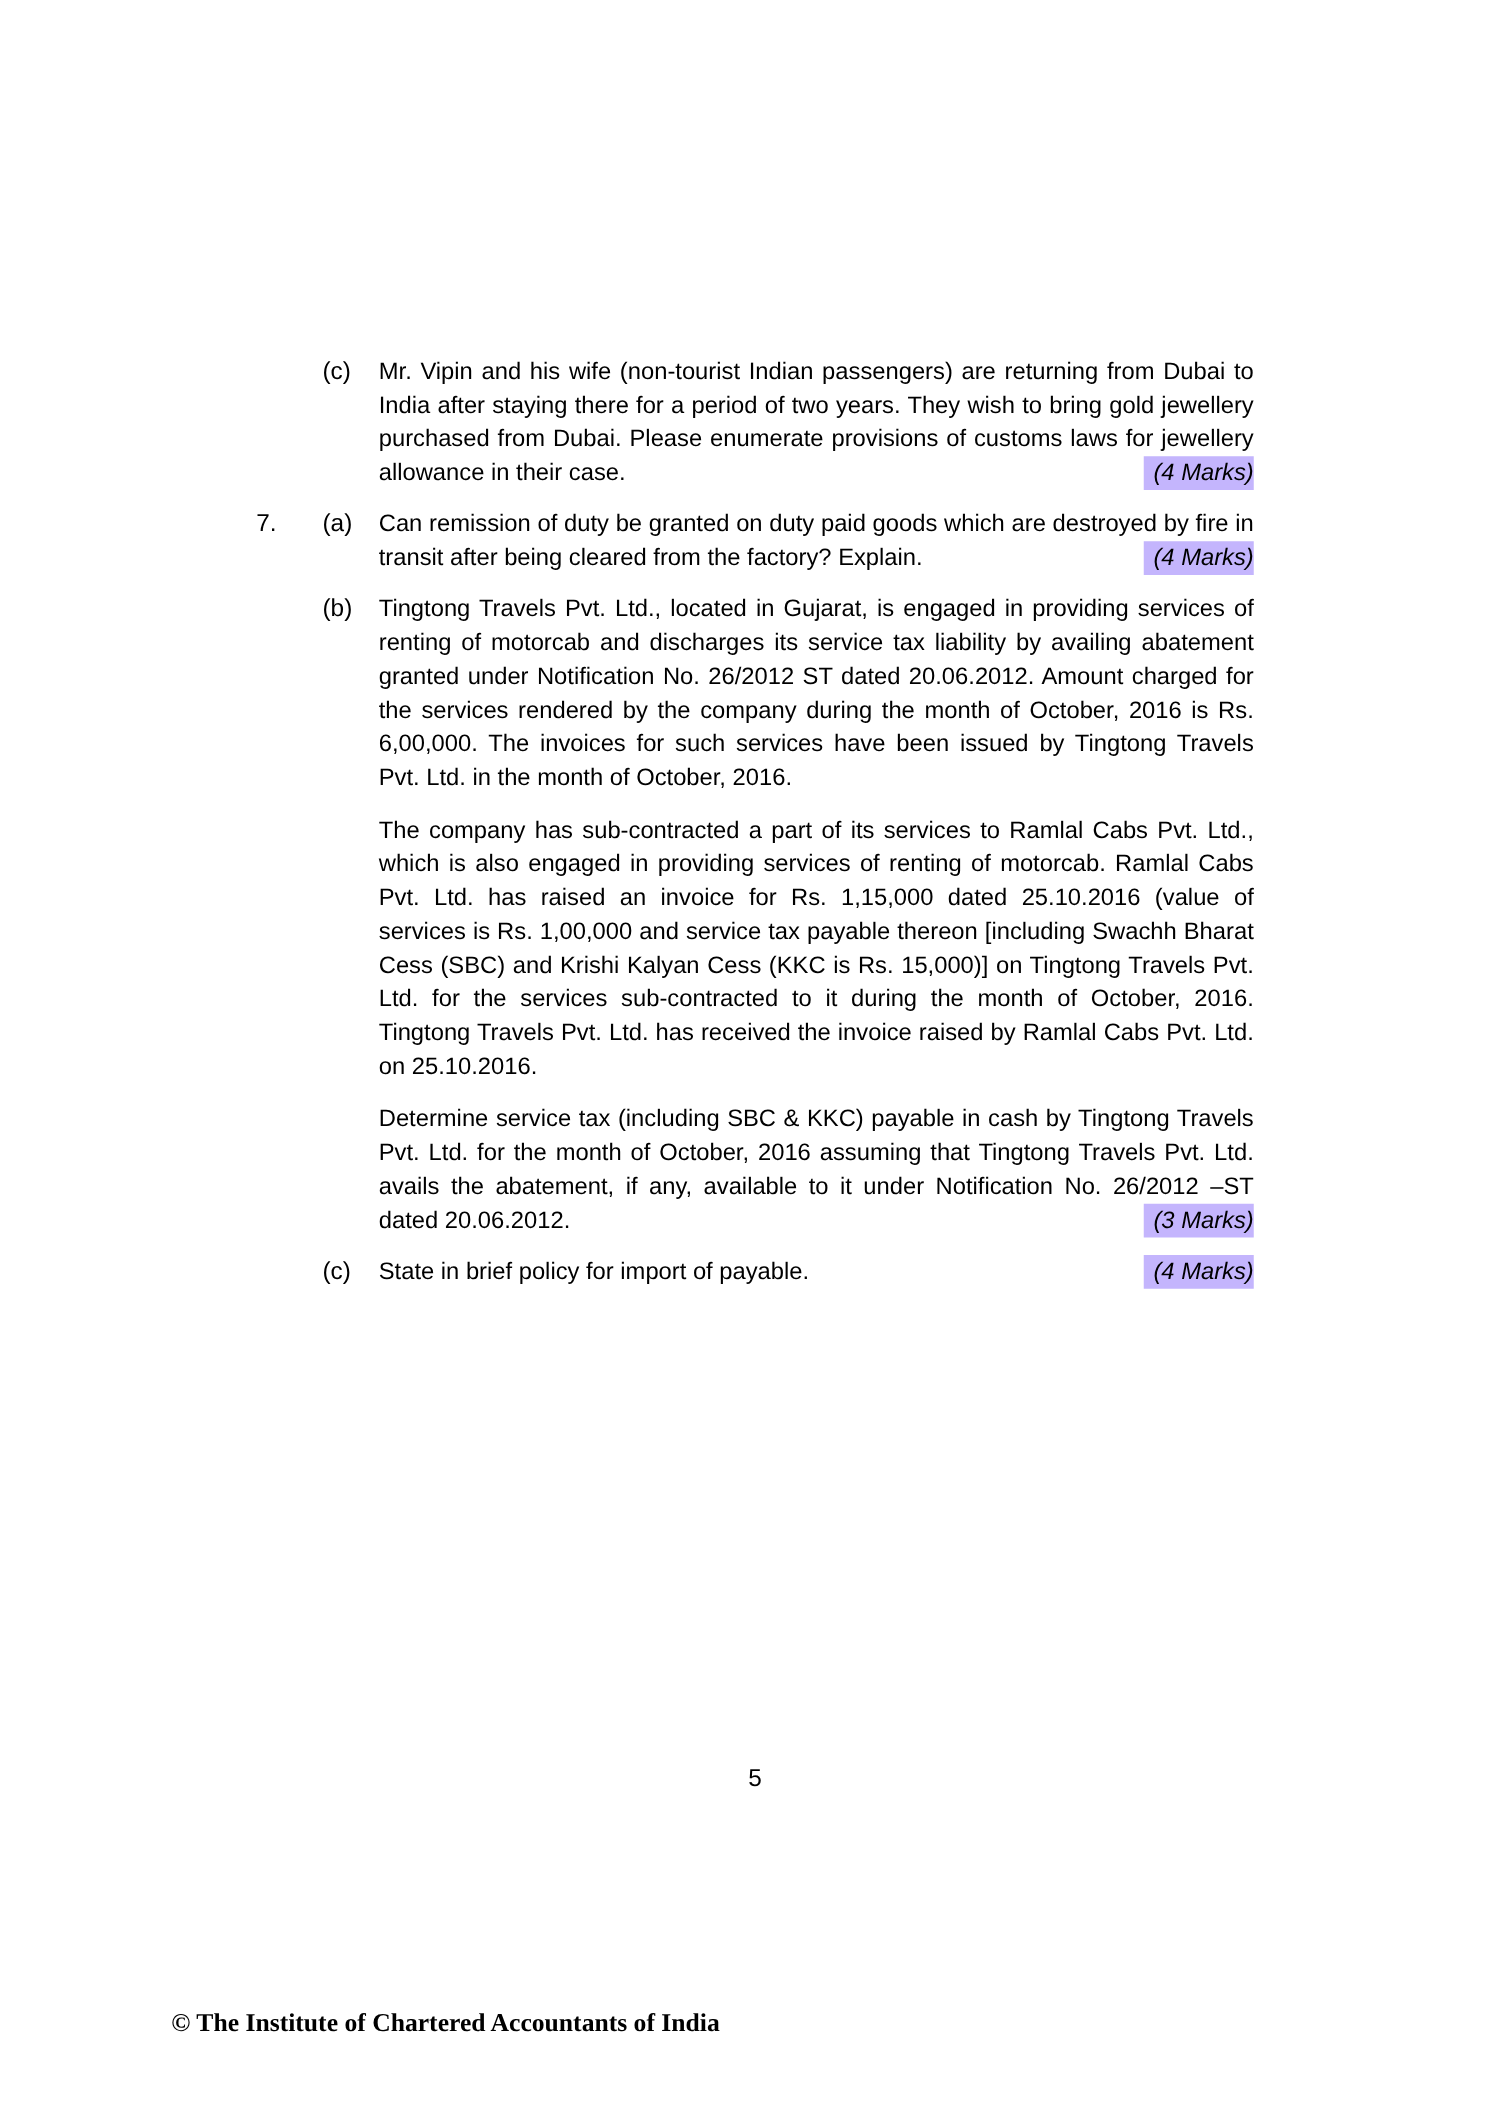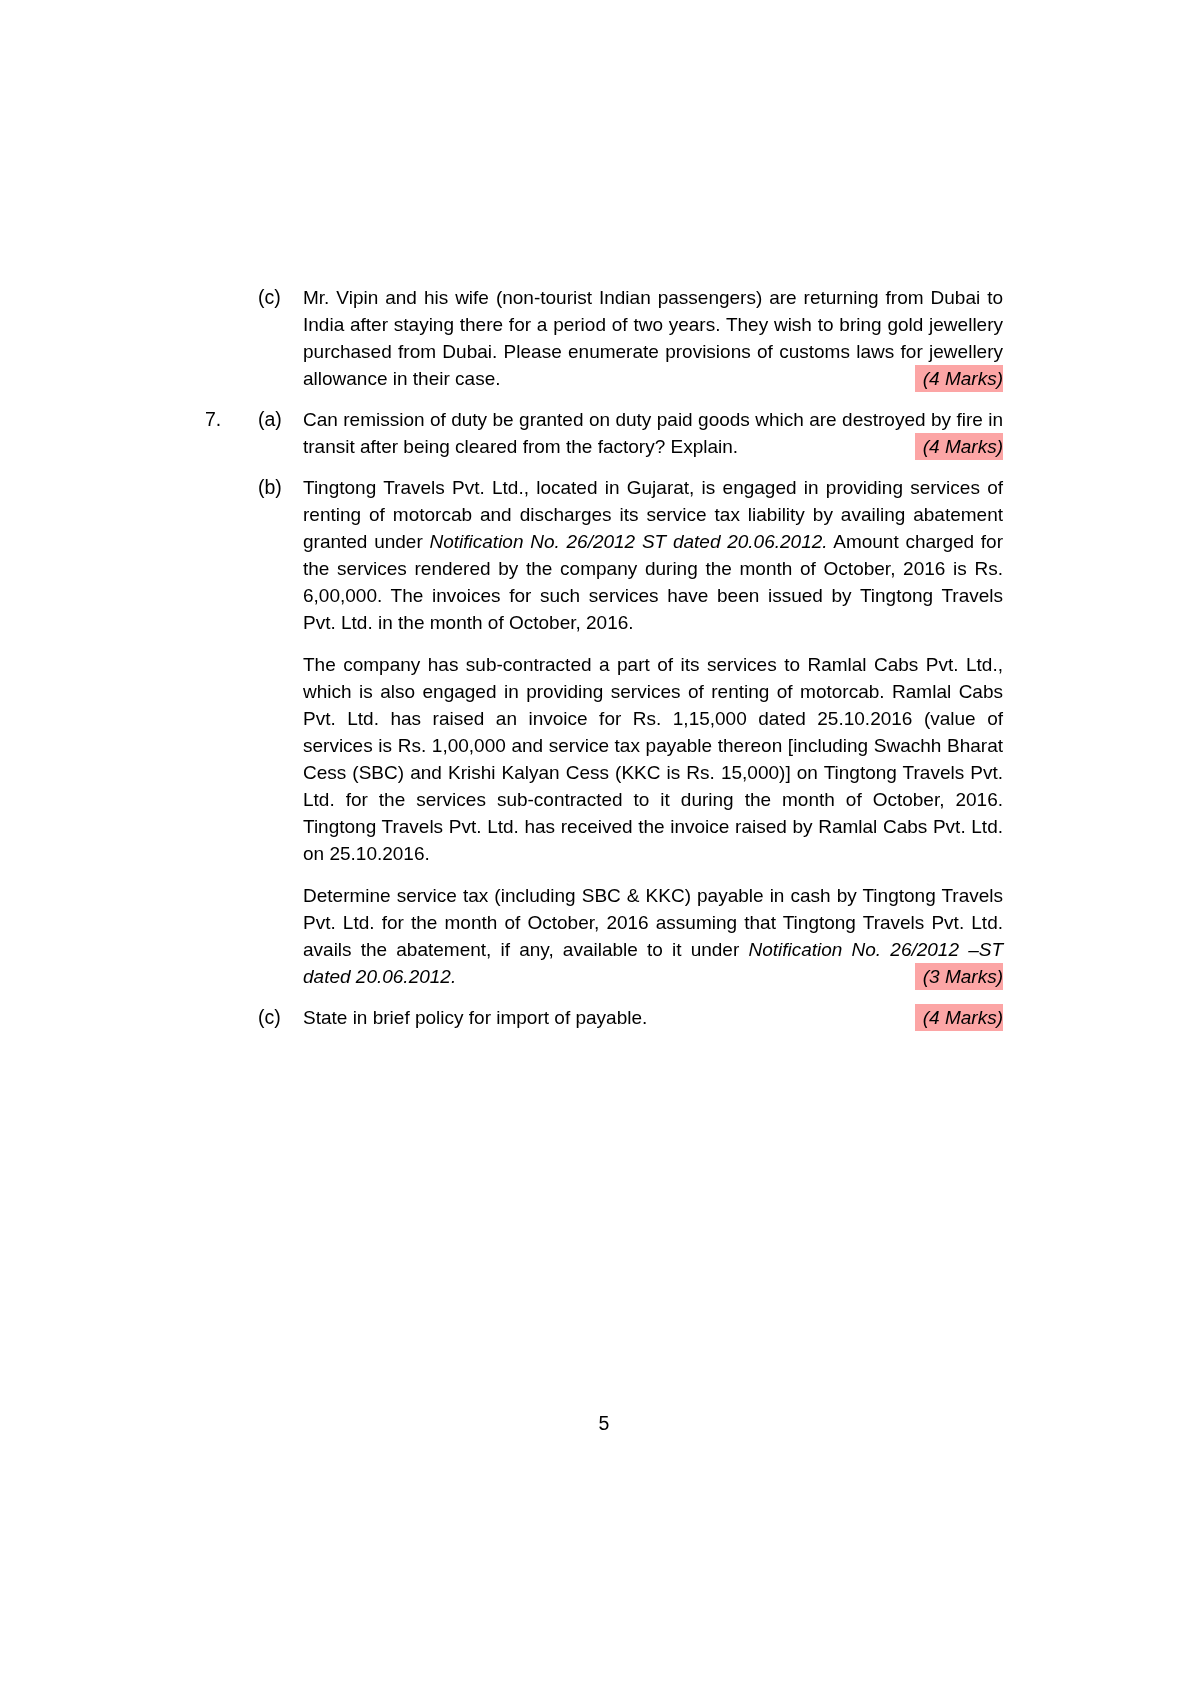--- a/index.html
+++ b/index.html
@@ -34,27 +34,27 @@
   }
   .qbody { min-width: 0; }
   .para {
     position: relative;
     font-size: 19px;
     line-height: 27px;
     text-align: justify;
     margin-bottom: 15px;
   }
   .para:last-child { margin-bottom: 0; }
-  .em { font-style: italic; }
+  .em { }
   .marks {
     position: absolute;
     right: 0;
     bottom: 0;
     font-style: italic;
-    background: #fca5a5;
+    background: #c4b5fd;
     padding-left: 8px;
     white-space: nowrap;
     margin-left: 46px;
   }
   .pageno {
     position: absolute;
     top: 1410px;
     left: 205px;
     width: 798px;
     text-align: center;
@@ -108,13 +108,14 @@
       <div class="qlabel">(c)</div>
       <div class="qbody">
         <p class="para"><span>State in brief policy for import of payable.</span><span class="marks">(4 Marks)</span></p>
       </div>
     </section>
 
   </main>
 
   <div class="pageno">5</div>
 
+  <footer class="footer">© The Institute of Chartered Accountants of India</footer>
 </div>
 
 </body></html>

